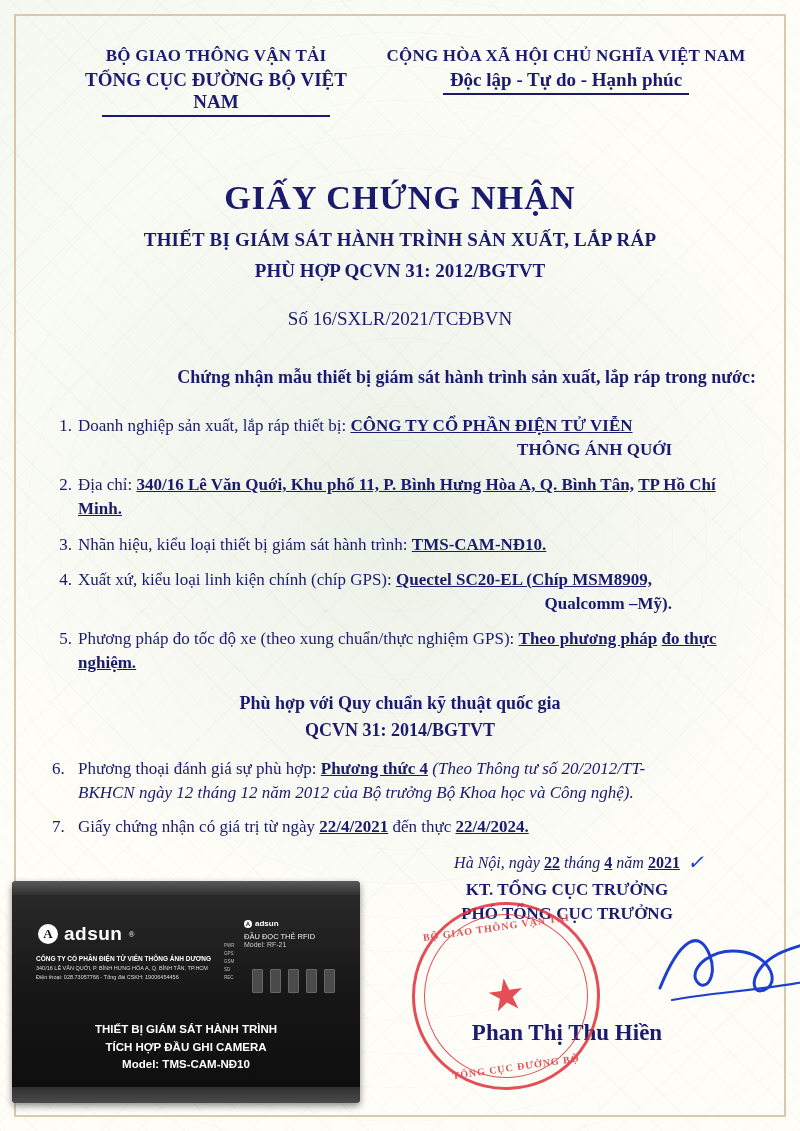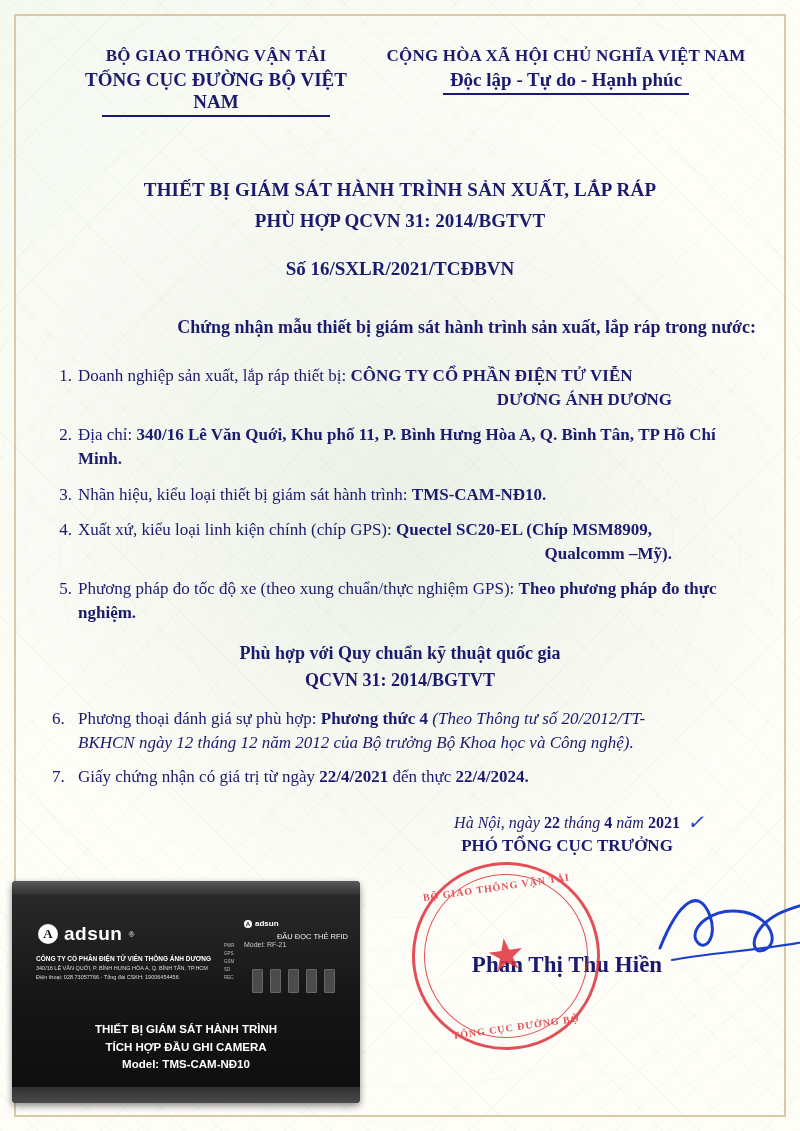--- a/index.html
+++ b/index.html
@@ -42,41 +42,41 @@
   .hdr-line1{font-size:17px;font-weight:bold;letter-spacing:.2px;}
   .hdr-line2{font-size:19px;font-weight:bold;margin-top:3px;}
   .hdr-rule{height:2px;background:#1a1a6e;margin:2px auto 0 auto;}
   .hl-left{width:228px;}
   .hl-right{width:246px;}
 
   .title-block{text-align:center;margin-top:62px;}
   .main-title{font-size:34px;font-weight:bold;letter-spacing:1.2px;}
   .sub-title{font-size:19px;font-weight:bold;margin-top:12px;letter-spacing:.2px;}
   .sub-title2{font-size:19px;font-weight:bold;margin-top:9px;}
-  .doc-no{font-size:19px;font-weight:bold;margin-top:26px;}
+  .doc-no{font-size:19px;font-weight:normal;margin-top:26px;}
 
   .lead{font-size:18px;font-weight:bold;text-align:right;margin-top:37px;}
 
   ol.items{margin:26px 0 0 0;padding:0 0 0 34px;list-style:none;counter-reset:li;}
   ol.items>li{
     position:relative;font-size:17px;line-height:1.42;margin-bottom:11px;
   }
   ol.items>li:before{
     counter-increment:li;content:counter(li) ".";
     position:absolute;left:-26px;width:20px;text-align:right;font-size:17px;
   }
-  .b{font-weight:bold;}
+  .b{font-weight:bold;text-decoration:underline;}
   .i{font-style:italic;}
   .indent-r2{display:block;text-align:right;padding-right:84px;font-weight:bold;}
 
   .center-bold{text-align:center;font-weight:bold;font-size:18px;margin:18px 0 4px 0;}
   .center-bold2{text-align:center;font-weight:bold;font-size:18px;margin:6px 0 16px 0;}
 
   .sign-area{position:relative;margin-top:10px;height:250px;}
-  .sign-right{position:absolute;right:24px;top:14px;width:330px;text-align:center;}
+  .sign-right{position:absolute;right:24px;top:4px;width:330px;text-align:center;}
   .date-line{font-size:16px;font-style:italic;}
   .date-line .b{font-style:normal;}
   .role1{font-size:17px;font-weight:bold;margin-top:8px;}
   .role2{font-size:17px;font-weight:bold;margin-top:4px;}
   .signer{font-size:23px;font-weight:bold;margin-top:96px;}
 
   
   .seal{
     position:absolute;left:10px;top:48px;width:182px;height:182px;border-radius:50%;
     border:3px solid #e0303a;opacity:.85;transform:rotate(-8deg);
@@ -121,21 +121,21 @@
     background:#fff;color:#111;font-size:13px;font-weight:bold;
     display:flex;align-items:center;justify-content:center;
   }
   .brand-name{font-family:"Liberation Sans",sans-serif;font-size:19px;font-weight:bold;letter-spacing:.5px;}
   .brand-r{font-size:8px;vertical-align:super;}
   .co-lines{position:absolute;left:24px;top:72px;width:190px;font-family:"Liberation Sans",sans-serif;font-size:5.5px;line-height:1.7;color:#ddd;}
   .co-lines .l1{font-size:6.5px;color:#fff;font-weight:bold;}
   .rfid{position:absolute;left:232px;top:38px;width:104px;text-align:left;font-family:"Liberation Sans",sans-serif;}
   .rfid .rb{display:flex;align-items:center;gap:3px;font-size:8px;font-weight:bold;}
   .rfid .rdot{width:8px;height:8px;border-radius:50%;background:#fff;color:#111;font-size:6px;display:flex;align-items:center;justify-content:center;}
-  .rfid .r1{font-size:7.5px;margin-top:4px;color:#eee;text-align:right;}
+  .rfid .r1{font-size:7.5px;margin-top:4px;color:#eee;}
   .rfid .r2{font-size:7px;color:#ccc;}
   .leds{position:absolute;left:212px;top:62px;display:flex;flex-direction:column;gap:3px;}
   .leds span{font-family:"Liberation Sans",sans-serif;font-size:4.5px;color:#bbb;}
   .ports{position:absolute;left:240px;top:88px;display:flex;gap:7px;}
   .ports i{display:block;width:9px;height:22px;background:#4b4b4b;border:1px solid #666;border-radius:1px;}
   .dev-caption{
     position:absolute;left:0;right:0;bottom:30px;text-align:center;
     font-family:"Liberation Sans",sans-serif;font-size:11.5px;font-weight:bold;line-height:1.5;
   }
   .dev-model{font-size:11.5px;}
@@ -156,32 +156,33 @@
         <div class="hdr-rule hl-left"></div>
       </div>
       <div class="hdr-right">
         <div class="hdr-line1">CỘNG HÒA XÃ HỘI CHỦ NGHĨA VIỆT NAM</div>
         <div class="hdr-line2">Độc lập - Tự do - Hạnh phúc</div>
         <div class="hdr-rule hl-right"></div>
       </div>
     </div>
 
     <div class="title-block">
+      <div class="main-title">GIẤY CHỨNG NHẬN</div>
       <div class="sub-title">THIẾT BỊ GIÁM SÁT HÀNH TRÌNH SẢN XUẤT, LẮP RÁP</div>
-      <div class="sub-title2">PHÙ HỢP QCVN 31: 2014/BGTVT</div>
+      <div class="sub-title2">PHÙ HỢP QCVN 31: 2012/BGTVT</div>
       <div class="doc-no">Số 16/SXLR/2021/TCĐBVN</div>
     </div>
 
     <div class="lead">Chứng nhận mẫu thiết bị giám sát hành trình sản xuất, lắp ráp trong nước:</div>
 
     <ol class="items">
       <li>
         <span>Doanh nghiệp sản xuất, lắp ráp thiết bị:</span>
         <span class="b">CÔNG TY CỔ PHẦN ĐIỆN TỬ VIỄN</span>
-        <span class="indent-r2">DƯƠNG ÁNH DƯƠNG</span>
+        <span class="indent-r2">THÔNG ÁNH QUỚI</span>
       </li>
       <li>
         <span>Địa chỉ:</span>
         <span class="b">340/16 Lê Văn Quới, Khu phố 11, P. Bình Hưng Hòa A, Q. Bình Tân,</span>
         <span class="b">TP Hồ Chí Minh.</span>
       </li>
       <li>
         <span>Nhãn hiệu, kiểu loại thiết bị giám sát hành trình:</span>
         <span class="b">TMS-CAM-NĐ10.</span>
       </li>
@@ -220,20 +221,21 @@
     <div class="sign-area">
       <div class="sign-right">
         <div class="date-line">
           <span>Hà Nội, ngày</span>
           <span class="b">22</span>
           <span>tháng</span>
           <span class="b">4</span>
           <span>năm</span>
           <span class="b">2021</span>
         </div>
+        <div class="role1">KT. TỔNG CỤC TRƯỞNG</div>
         <div class="role2">PHÓ TỔNG CỤC TRƯỞNG</div>
         <div class="signer">Phan Thị Thu Hiền</div>
         <div class="sig-mark">✓</div>
 
         <div class="seal">
           <div class="seal-top">BỘ GIAO THÔNG VẬN TẢI</div>
           <div class="seal-star">★</div>
           <div class="seal-bot">TỔNG CỤC ĐƯỜNG BỘ</div>
         </div>
 

